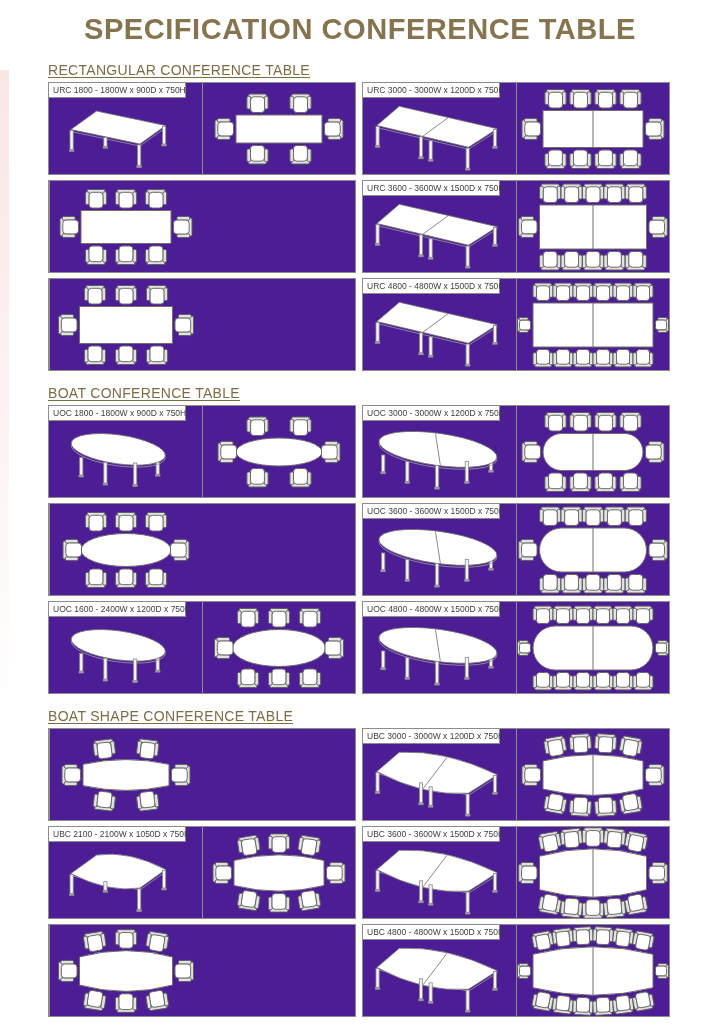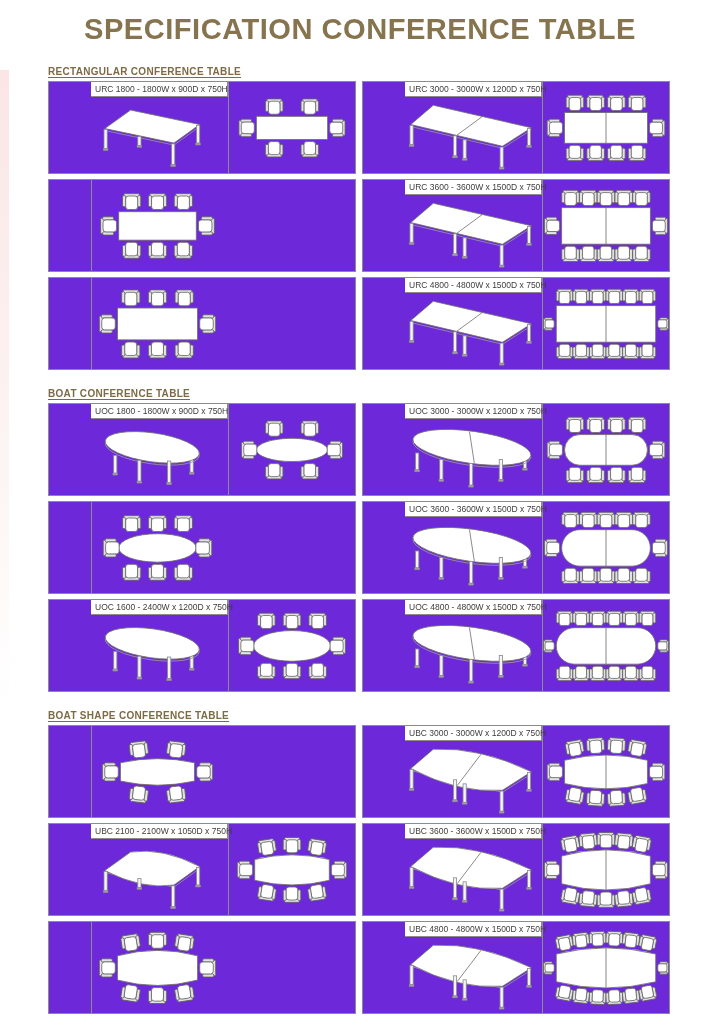--- a/index.html
+++ b/index.html
@@ -29,41 +29,40 @@
     letter-spacing:.5px;
     color:var(--accent);
     transform:scaleX(.97);
     margin-bottom:15px;
     line-height:34px;
   }
   .content{margin-left:48px;width:622px;}
   section.spec-section{margin-bottom:13px;}
   h2.section-heading{
     display:inline-block;
-    font-size:10px;
-    font-weight:bold;
+    font-size:14px;
+    font-weight:normal;
     letter-spacing:.3px;
     color:#7d6b45;
     text-decoration:underline;
     text-underline-offset:2px;
     margin-bottom:4px;
   }
   .grid{
     display:grid;
     grid-template-columns:308px 308px;
     grid-auto-rows:93px;
     column-gap:6px;
     row-gap:5px;
   }
   .cell{
     border:1px solid var(--border);
     display:grid;
     grid-template-columns:1fr 1fr;
-    background:#6d28d9;
-    padding-left:42px;
+    background:#4c1d95;
   }
   .cell .left{position:relative;display:flex;flex-direction:column;}
   .model-label{
     width:137px;
     height:15px;
     line-height:15px;
     padding-left:4px;
     font-size:8.5px;
     color:var(--label);
     white-space:nowrap;

